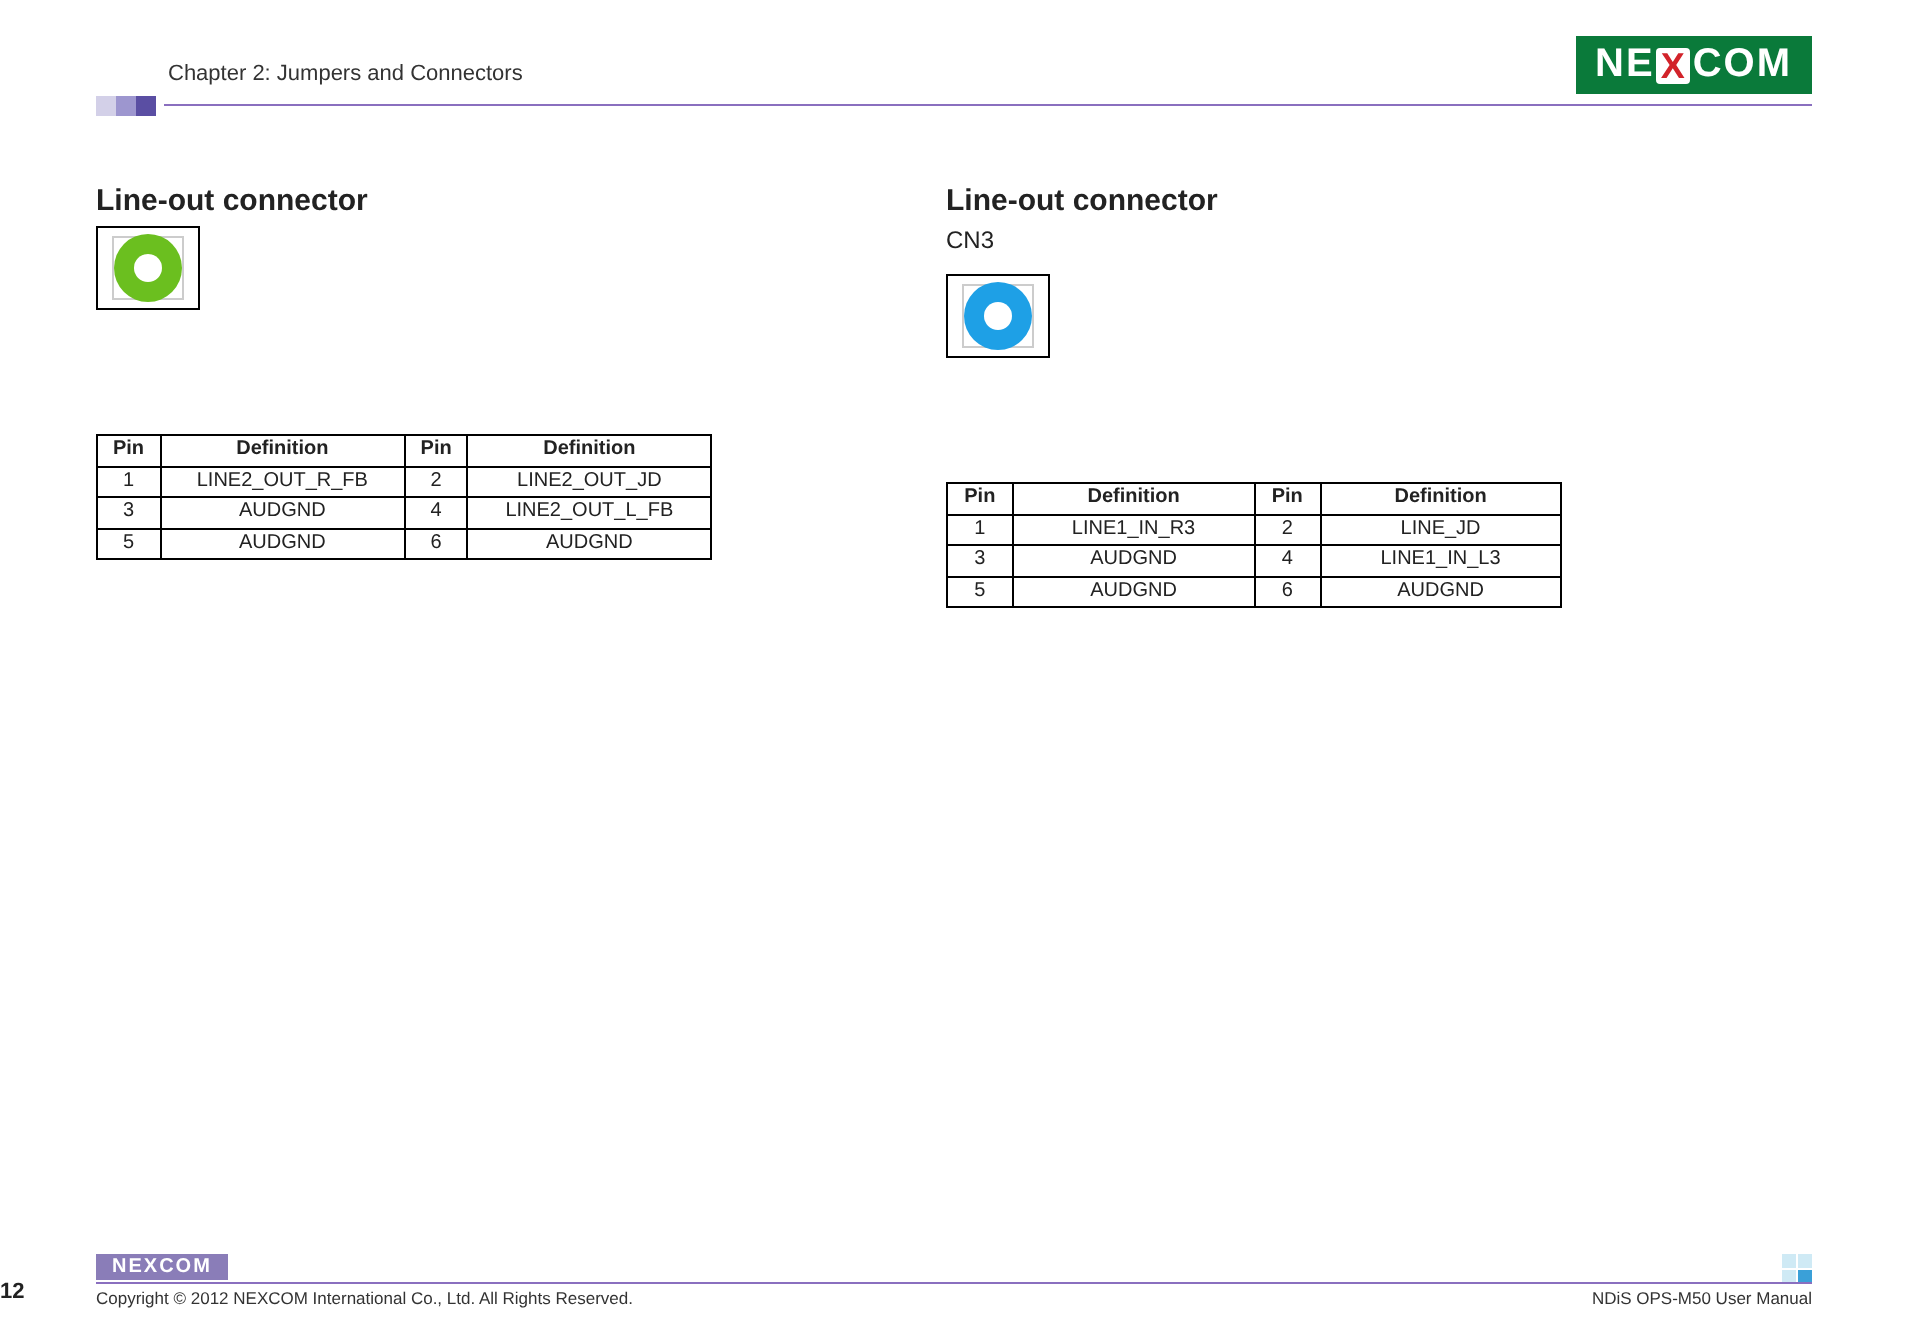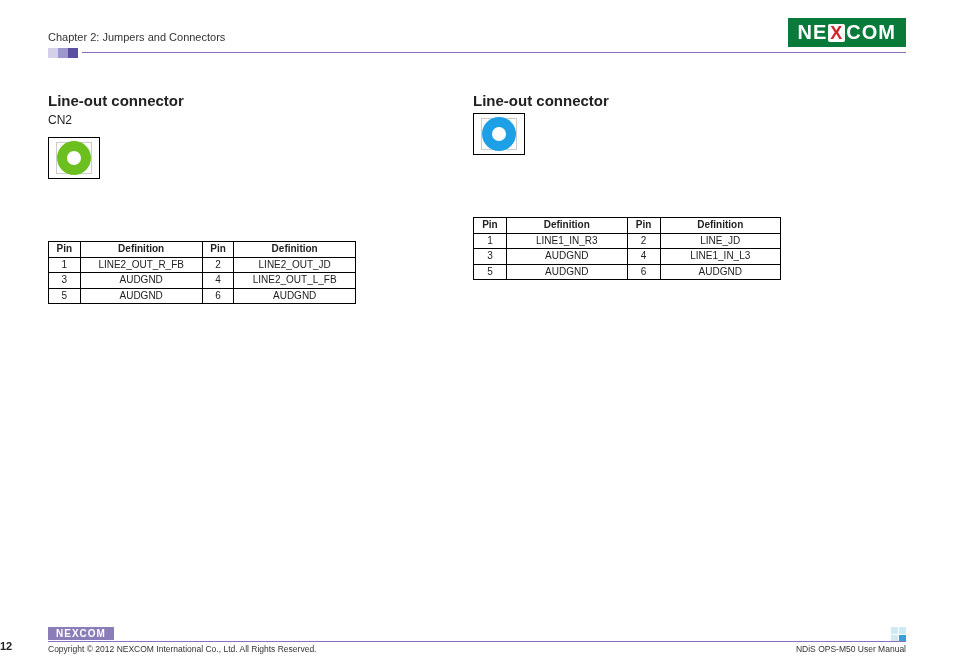--- a/index.html
+++ b/index.html
@@ -17,20 +17,21 @@
     left: 48px;
     right: 48px;
     display: flex;
     justify-content: space-between;
     align-items: flex-end;
   }
   .chapter-title {
     font-size: 11px;
     color: #333;
     padding-bottom: 4px;
+    margin-left: 36px;
   }
   .logo-box {
     background: #0a7a3a;
     color: #fff;
     font-weight: 800;
     font-size: 20px;
     letter-spacing: 1px;
     padding: 3px 10px;
     display: flex;
     align-items: center;
@@ -160,21 +161,20 @@
 <div class="squares">
   <div class="sq a"></div>
   <div class="sq b"></div>
   <div class="sq c"></div>
 </div>
 
 <div class="content">
 
   <div class="col">
     <div class="sect-title">Line-out connector</div>
-    <div class="conn-id">CN2</div>
     <div class="jack-box">
       <div class="rect-inner"></div>
       <div class="ring green">
         <div class="hole"></div>
       </div>
     </div>
     <table class="pins">
       <thead>
         <tr>
           <th class="pincol">Pin</th>
@@ -201,20 +201,21 @@
           <td>AUDGND</td>
           <td>6</td>
           <td>AUDGND</td>
         </tr>
       </tbody>
     </table>
   </div>
 
   <div class="col">
     <div class="sect-title">Line-out connector</div>
+    <div class="conn-id">CN3</div>
     <div class="jack-box">
       <div class="rect-inner"></div>
       <div class="ring blue">
         <div class="hole"></div>
       </div>
     </div>
     <table class="pins">
       <thead>
         <tr>
           <th class="pincol">Pin</th>

